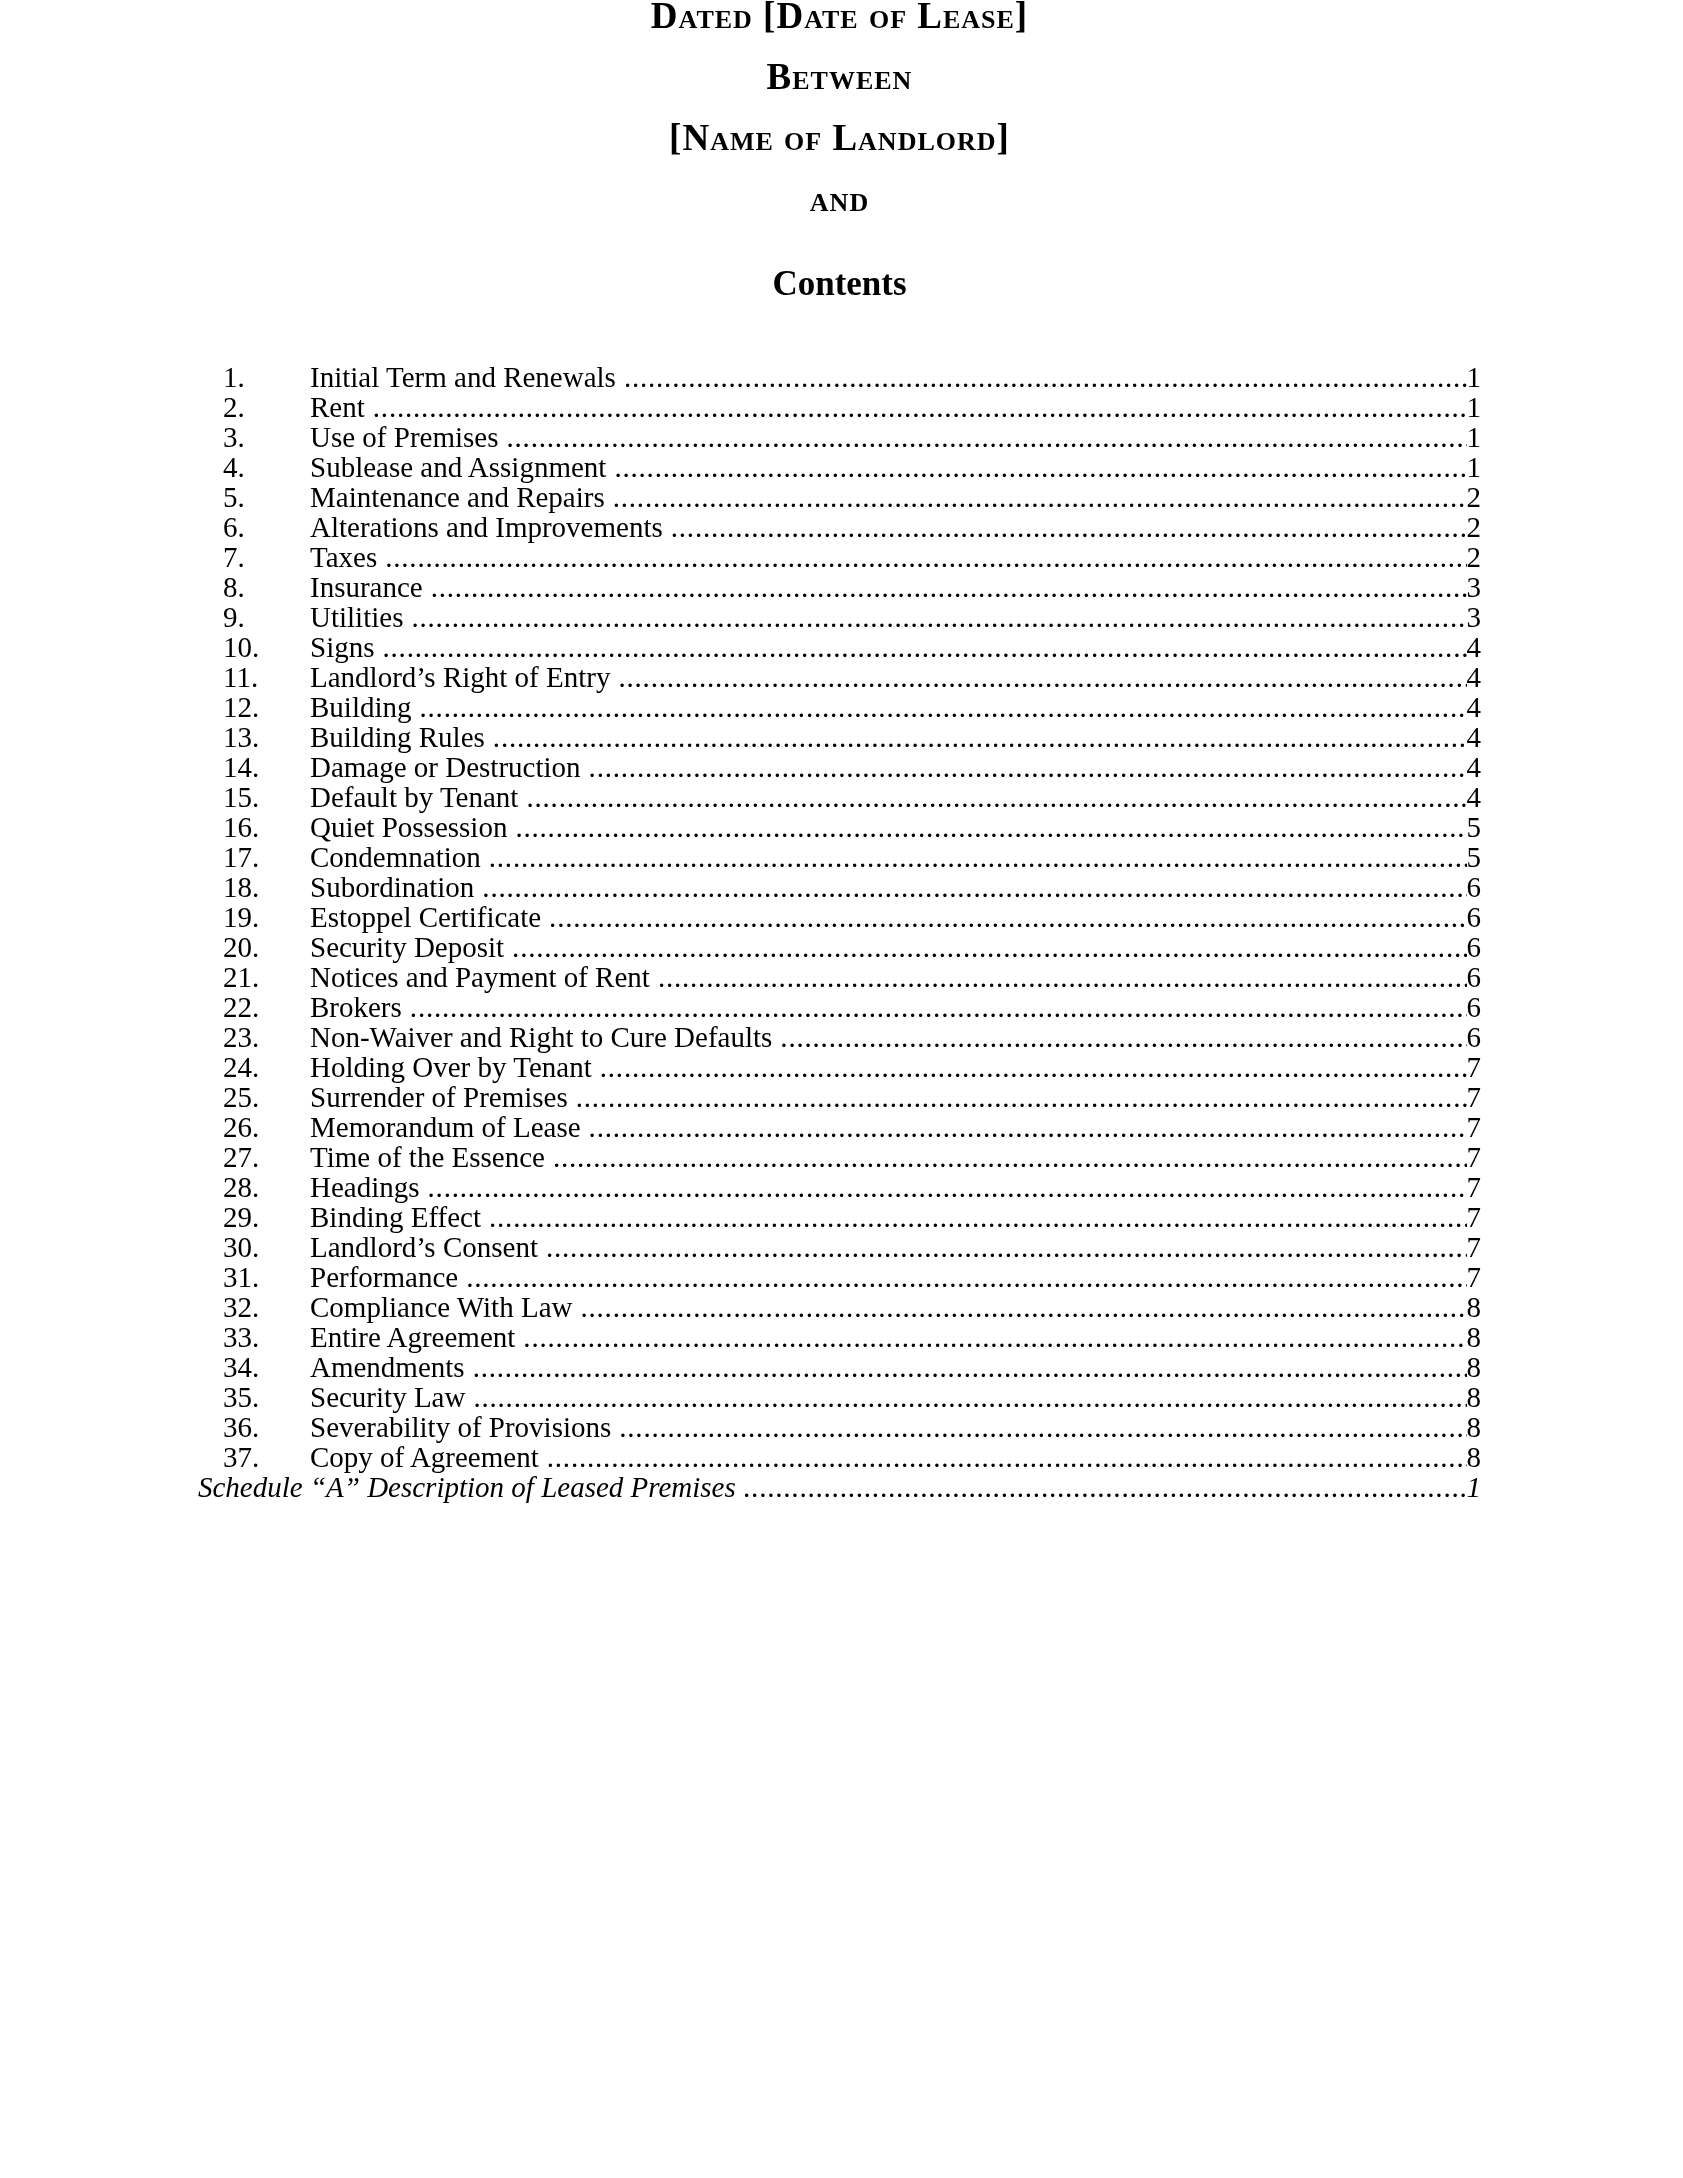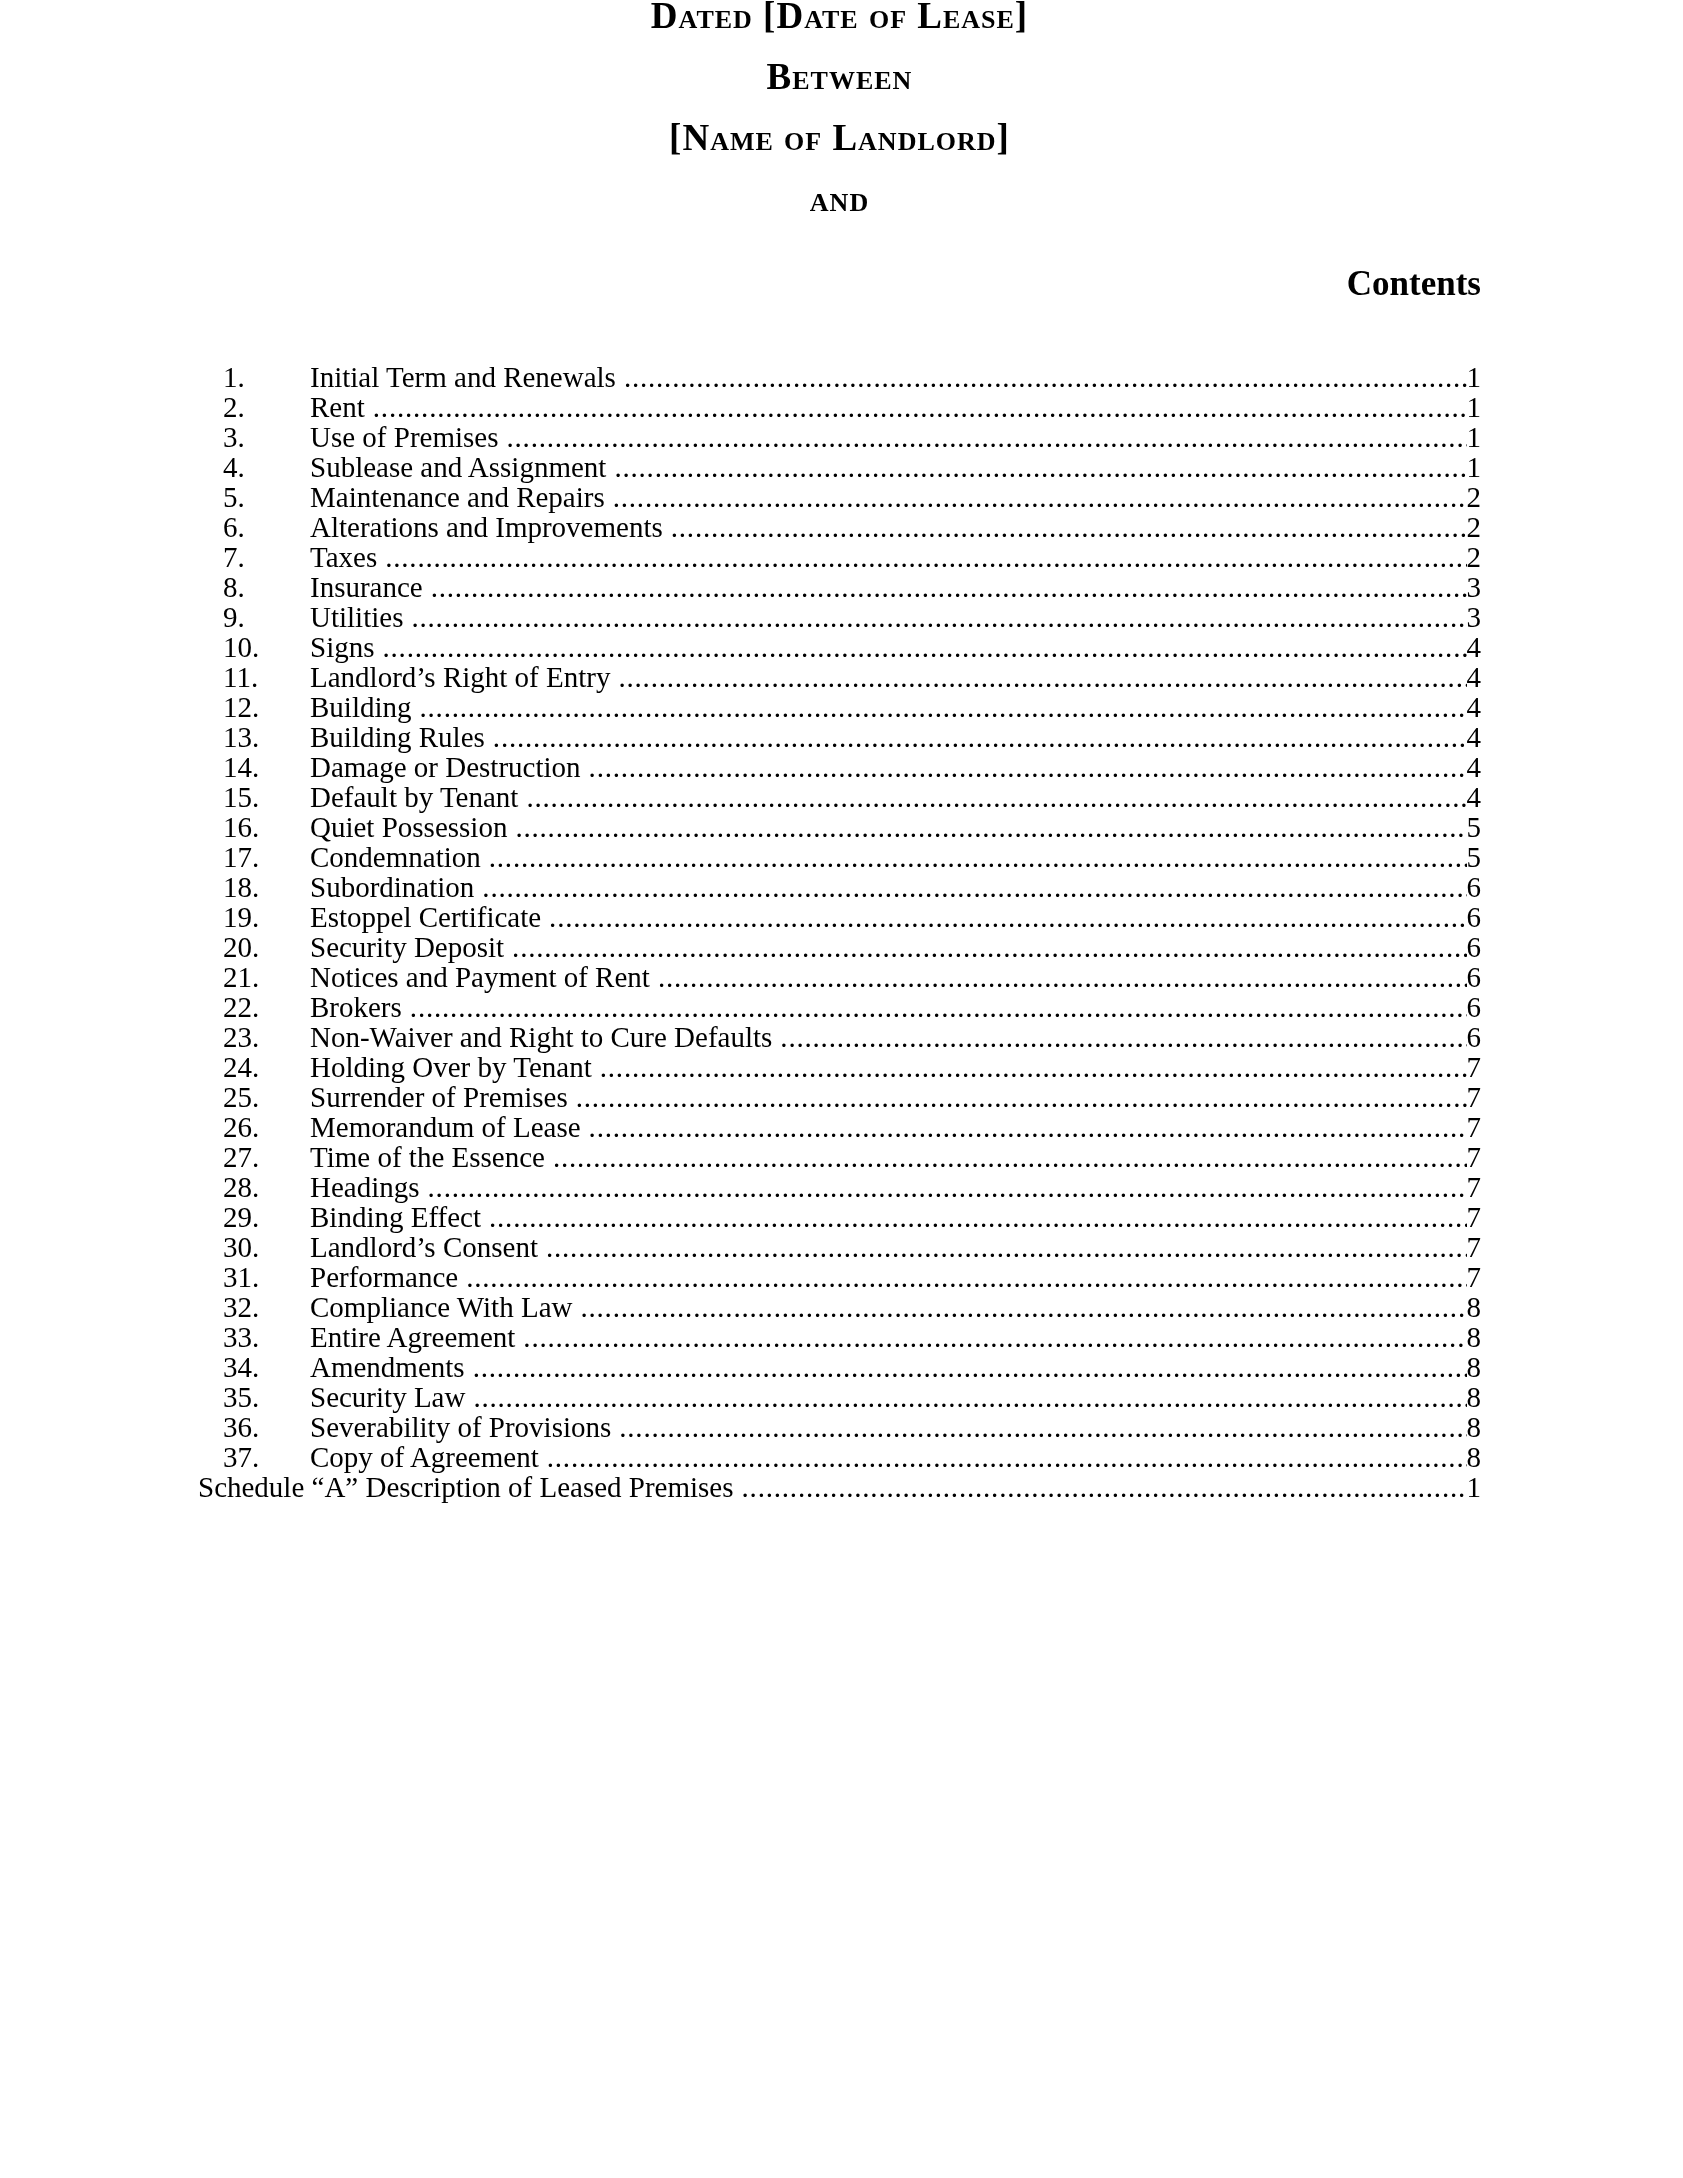--- a/index.html
+++ b/index.html
@@ -24,21 +24,21 @@
   .title-line {
     text-align: center;
     font-variant: small-caps;
     font-weight: 700;
     font-size: 37px;
     line-height: 61px;
     letter-spacing: 1px;
     white-space: nowrap;
   }
   .contents-title {
-    text-align: right;
+    text-align: center;
     font-weight: 700;
     font-size: 35px;
     line-height: 40px;
     margin-top: 35px;
     padding: 0 202px 0 198px;
   }
   .toc {
     margin-top: 58px;
     padding-left: 223px;
     padding-right: 202px;
@@ -65,20 +65,21 @@
     letter-spacing: 0.8px;
   }
   .toc-dots::after {
     content: "....................................................................................................................................................................................................................................................................................................................................................................................................................................................................";
   }
   .toc-page {
     flex: 0 0 auto;
   }
   .toc-row.schedule {
     margin-left: -25px;
+    font-style: italic;
   }
 </style>
 </head>
 <body>
 
 <div class="page">
   <div class="titles">
     <div class="title-line">Dated [Date of Lease]</div>
     <div class="title-line">Between</div>
     <div class="title-line">[Name of Landlord]</div>

